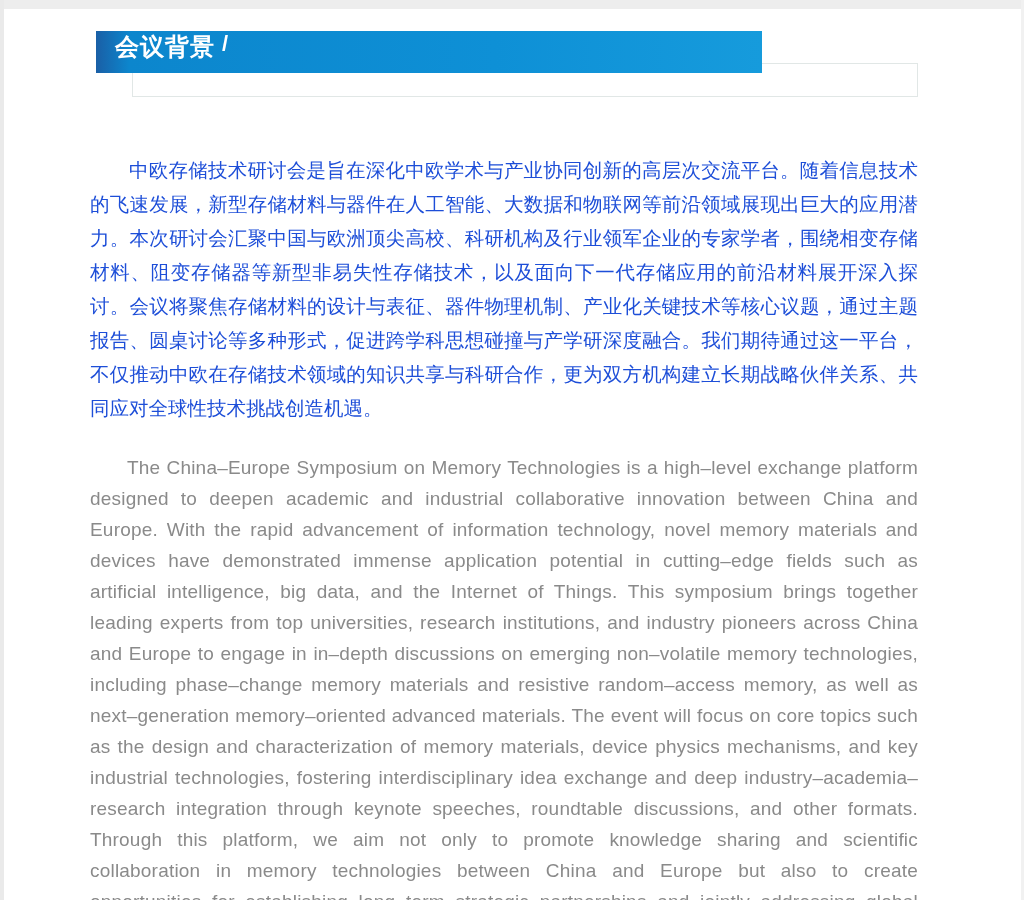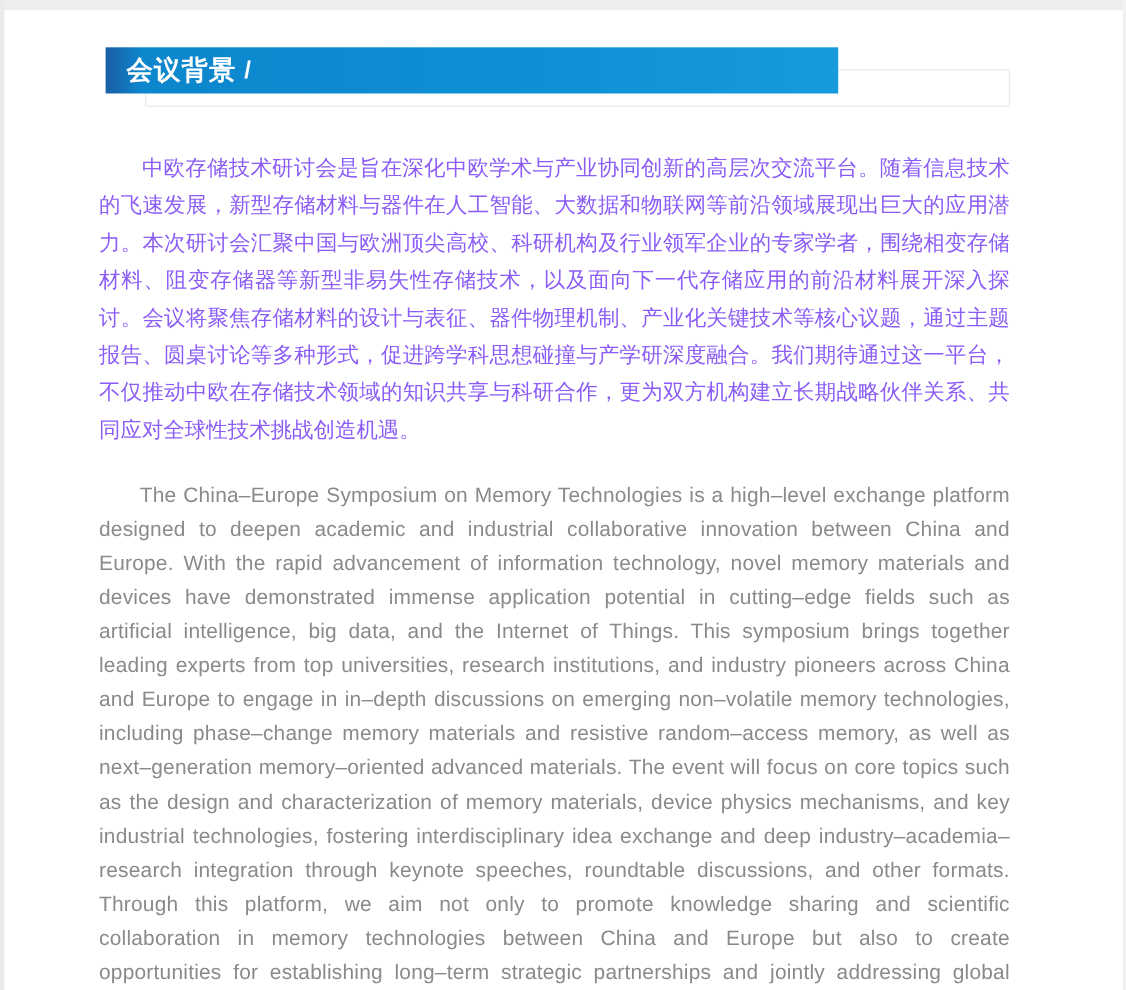--- a/index.html
+++ b/index.html
@@ -31,26 +31,26 @@
   .outline-box {
     position: absolute;
     left: 132px; top: 63px;
     width: 784px; height: 32px;
     border: 1px solid #e1e7e6;
     background: #ffffff;
   }
   
   .banner {
     position: absolute;
-    left: 96px; top: 43px;
+    left: 96px; top: 31px;
     width: 666px; height: 42px;
     box-sizing: border-box;
     padding-left: 19px;
     display: flex;
-    align-items: center;
+    align-items: flex-start;
     background: linear-gradient(90deg, #1a5fa6 0%, #0c86cd 5%, #0e90d6 60%, #169bdc 100%);
     color: #ffffff;
   }
   .banner-zh {
     font-size: 24px;
     font-weight: bold;
     letter-spacing: 1px;
     white-space: nowrap;
   }
   .banner-sep {
@@ -64,24 +64,24 @@
     letter-spacing: 0.3px;
     white-space: nowrap;
   }
   
   .content {
     position: absolute;
     left: 90px; top: 136px;
     width: 828px;
   }
   .para-zh {
-    margin: 0 0 27px 0;
+    margin: 17px 0 27px 0;
     font-size: 19.5px;
     line-height: 34px;
-    color: #8b5cf6;
+    color: #1d4ed8;
     text-align: justify;
     text-indent: 2em;
   }
   .para-en {
     margin: 0;
     font-size: 19px;
     line-height: 31px;
     color: #8a8a8a;
     text-align: justify;
     text-indent: 37px;

